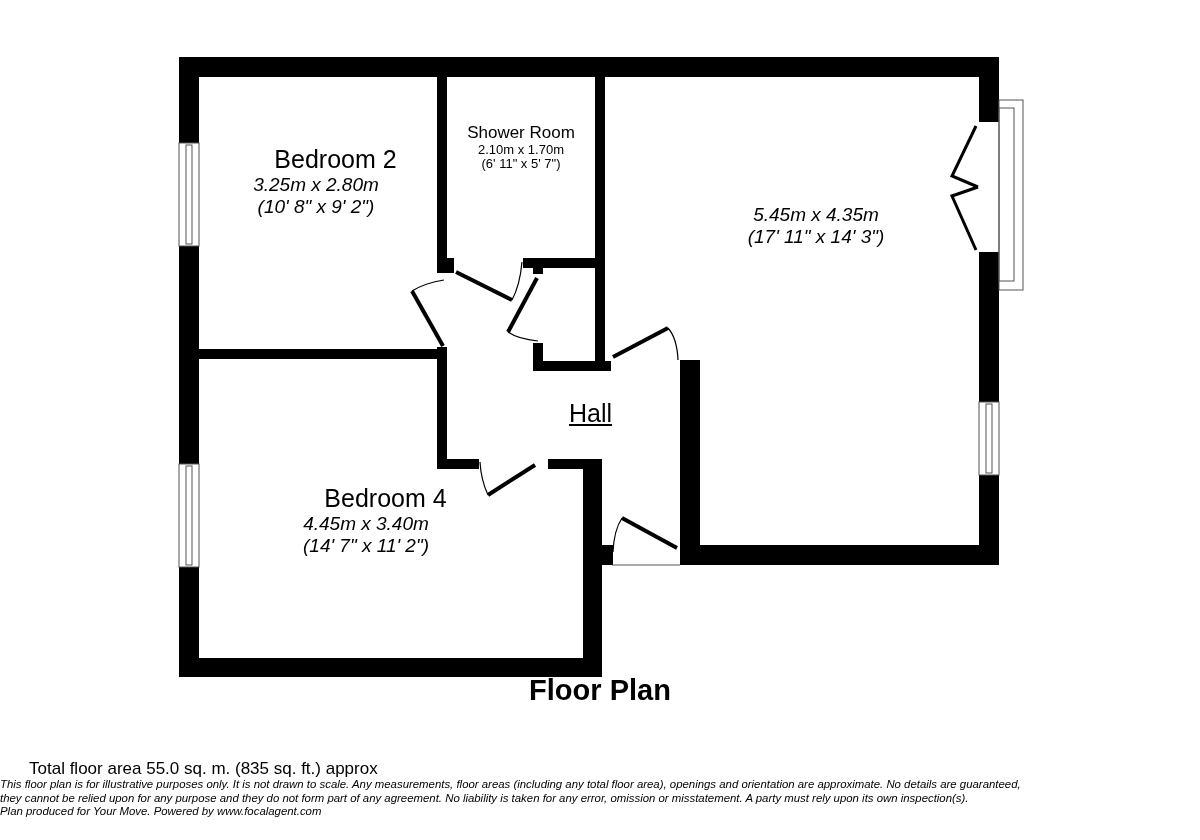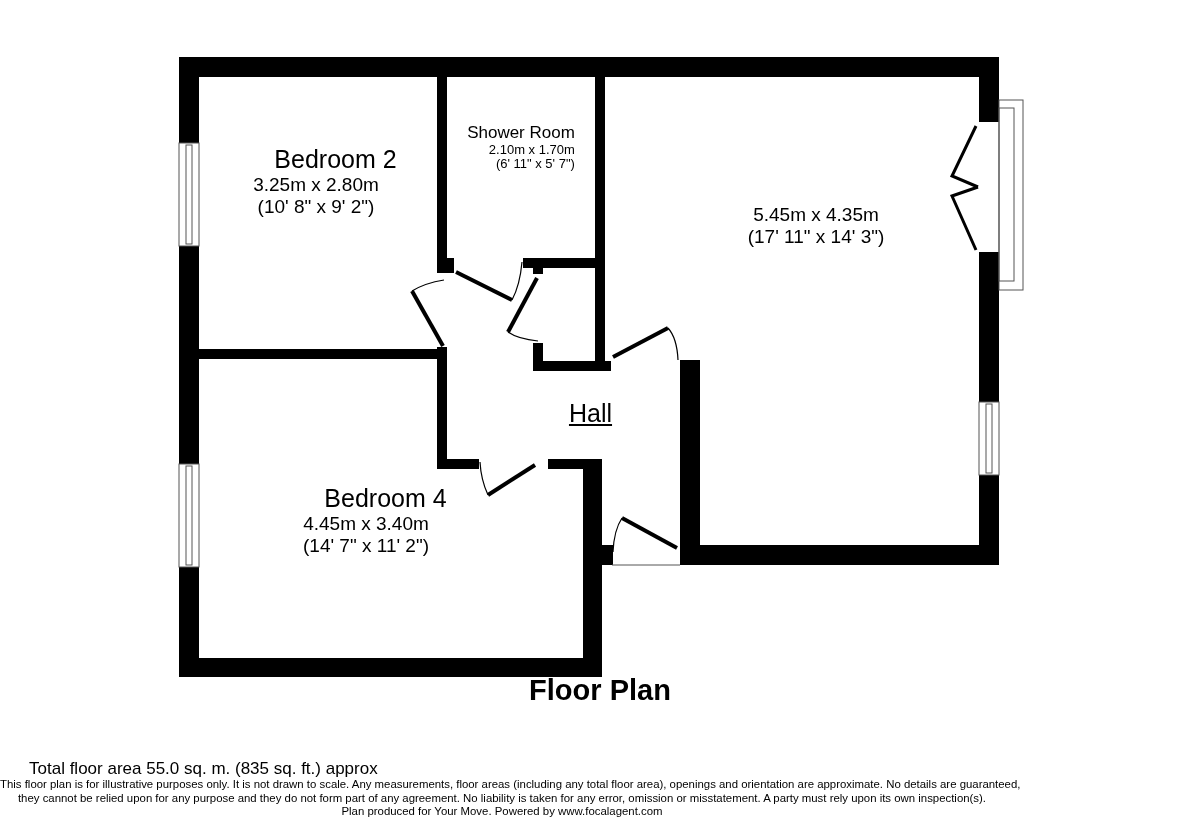--- a/index.html
+++ b/index.html
@@ -1,25 +1,25 @@
 <!DOCTYPE html>
 <html><head>
 <meta charset="utf-8">
 <style>
   html, body { margin: 0; padding: 0; background: #ffffff; }
   body { width: 1200px; height: 840px; position: relative; overflow: hidden; font-family: "Liberation Sans", sans-serif; color: #000; }
   #plan { position: absolute; left: 0; top: 0; }
   .room-label { position: absolute; text-align: center; white-space: nowrap; transform: translateX(-50%); line-height: 1.15; }
   .room-name-lg { font-size: 25px; margin-left: 39px; }
   .room-name-md { font-size: 17px; }
-  .room-dim-lg { font-size: 19px; }
+  .room-dim-lg { font-size: 19px; font-style: italic; }
   .room-dim-sm { font-size: 13px; }
   .title { position: absolute; left: 600px; top: 674px; transform: translateX(-50%); font-size: 29px; font-weight: bold; white-space: nowrap; }
   .total { position: absolute; left: 29px; top: 759px; font-size: 17px; white-space: nowrap; }
-  .disclaimer { position: absolute; left: 0; width: 1004px; top: 778px; text-align: center; font-size: 11.4px; line-height: 13.5px; }
+  .disclaimer { position: absolute; left: 0; width: 1004px; top: 778px; font-size: 11.4px; line-height: 13.5px; font-style: italic; }
   .disclaimer div { white-space: nowrap; }
 </style>
 </head>
 <body>
 
 <svg id="plan" width="1200" height="700" viewBox="0 0 1200 700" xmlns="http://www.w3.org/2000/svg">
   <g fill="#000">
 
     <rect x="179" y="57" width="820" height="20"></rect>
 
@@ -94,21 +94,21 @@
     <polyline points="976,250 952,196 978,187" stroke-width="3"></polyline>
   </g>
 </svg>
 
 <div class="room-label" style="left:316px; top:145px;">
   <div class="room-name-lg">Bedroom 2</div>
   <div class="room-dim-lg">3.25m x 2.80m</div>
   <div class="room-dim-lg">(10' 8" x 9' 2")</div>
 </div>
 
-<div class="room-label" style="left:521px; top:123px;text-align:right;">
+<div class="room-label" style="left:521px; top:123px;">
   <div class="room-name-md">Shower Room</div>
   <div class="room-dim-sm">2.10m x 1.70m</div>
   <div class="room-dim-sm">(6' 11" x 5' 7")</div>
 </div>
 
 <div class="room-label" style="left:816px; top:204px;">
   <div class="room-dim-lg">5.45m x 4.35m</div>
   <div class="room-dim-lg">(17' 11" x 14' 3")</div>
 </div>
 

